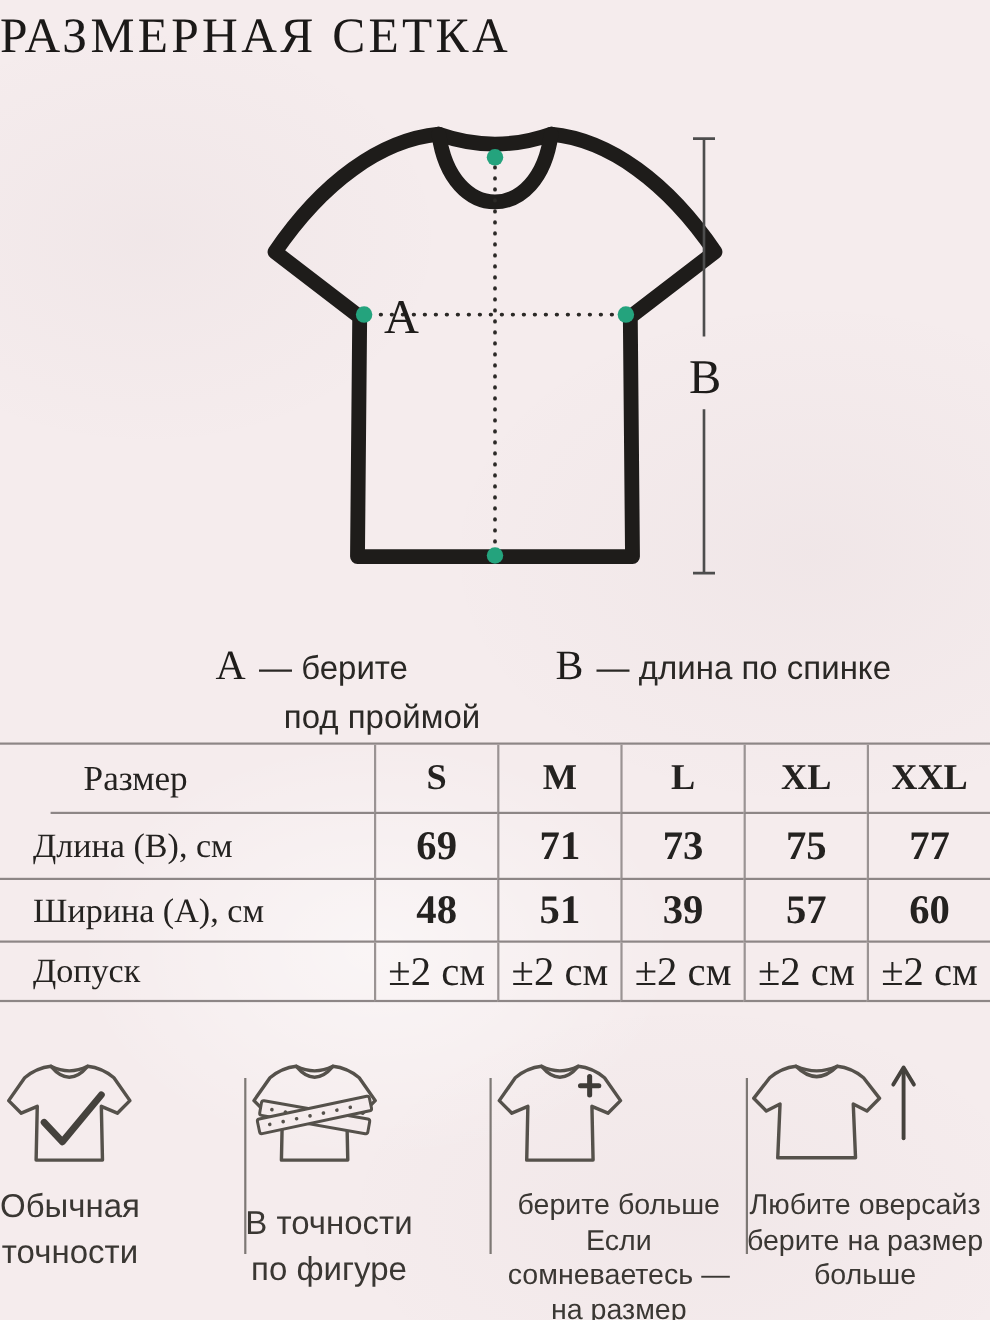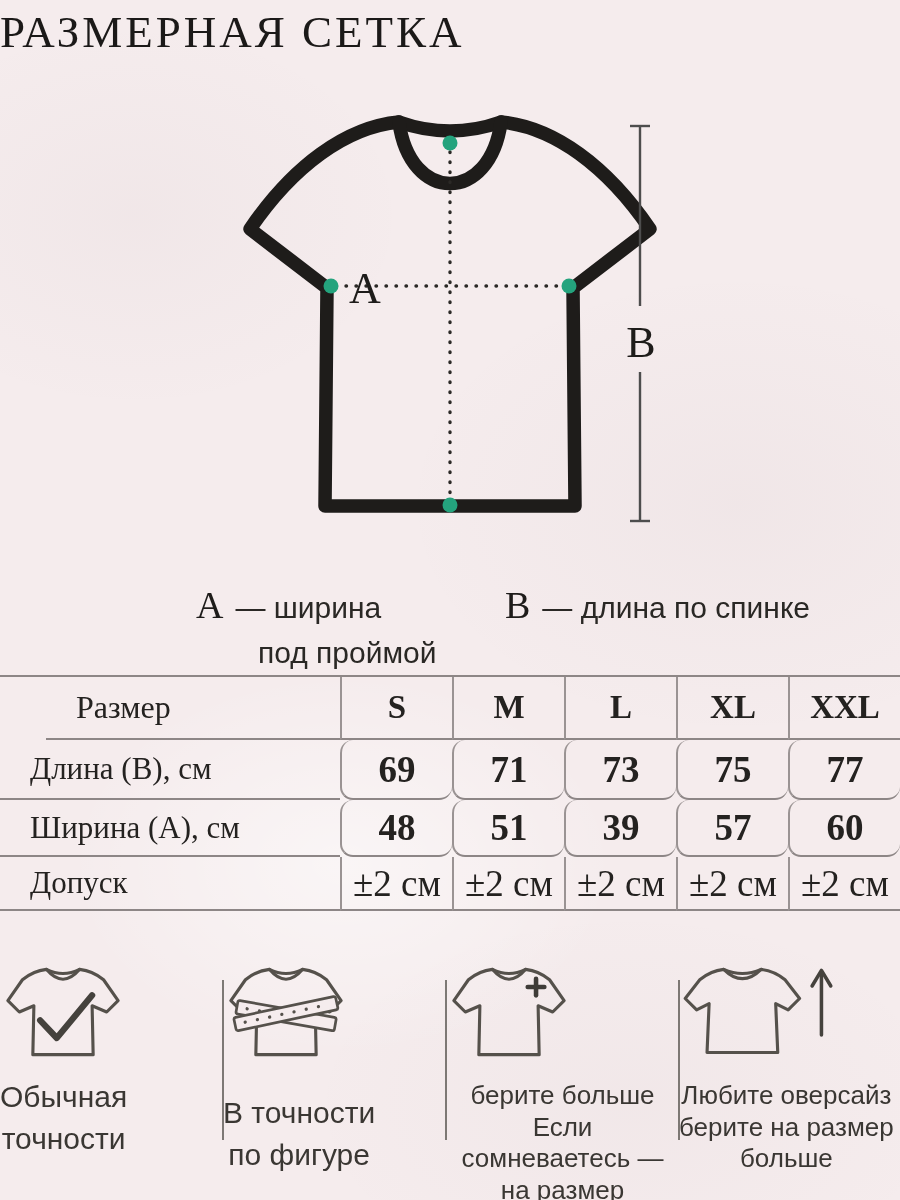--- a/index.html
+++ b/index.html
@@ -49,21 +49,21 @@
   .size-table .cell{
     display:flex;align-items:center;justify-content:center;
     border-bottom:2px solid #8d8686;
     font-size:31px;color:#242220;
   }
   .size-table .cell.vline{border-left:2px solid #9a9393;}
   .size-table .rowlabel{justify-content:flex-start;padding-left:30px;}
   .size-table .hcell{height:61px;font-size:33px;font-weight:bold;}
   .size-table .hcell.rowlabel{font-weight:normal;font-size:32px;margin-left:46px;}
   .size-table .r1 .cell,.size-table .r1{height:58px;}
-  .size-table .num{font-size:37px;font-weight:bold;border-radius:13px;}
+  .size-table .num{font-size:37px;font-weight:bold;}
   .size-table .tol{font-size:37px;}
   .trow{display:contents;}
 
   
   .fit-guide{
     position:absolute;left:0;top:960px;width:900px;
     display:flex;align-items:flex-start;
   }
   .fit-cell{display:flex;flex-direction:column;align-items:flex-start;}
   .fit-cell.c1{width:223px;}
@@ -106,21 +106,21 @@
     <circle cx="450" cy="505" r="7.5" fill="#24a37d"></circle>
 
     <text x="365" y="303" text-anchor="middle" font-family="Liberation Serif, DejaVu Serif, serif" font-size="44" fill="#1e1c1a">A</text>
     <text x="641" y="357" text-anchor="middle" font-family="Liberation Serif, DejaVu Serif, serif" font-size="44" fill="#1e1c1a">B</text>
   </svg>
 
   <div class="legend">
     <div class="legend-group legend-a">
       <div class="legend-line1">
         <span class="legend-letter">A</span>
-        <span>— ширина</span>
+        <span>— берите</span>
       </div>
       <div class="legend-line2">под проймой</div>
     </div>
     <div class="legend-group legend-b">
       <div class="legend-line1">
         <span class="legend-letter">B</span>
         <span>— длина по спинке</span>
       </div>
     </div>
   </div>

